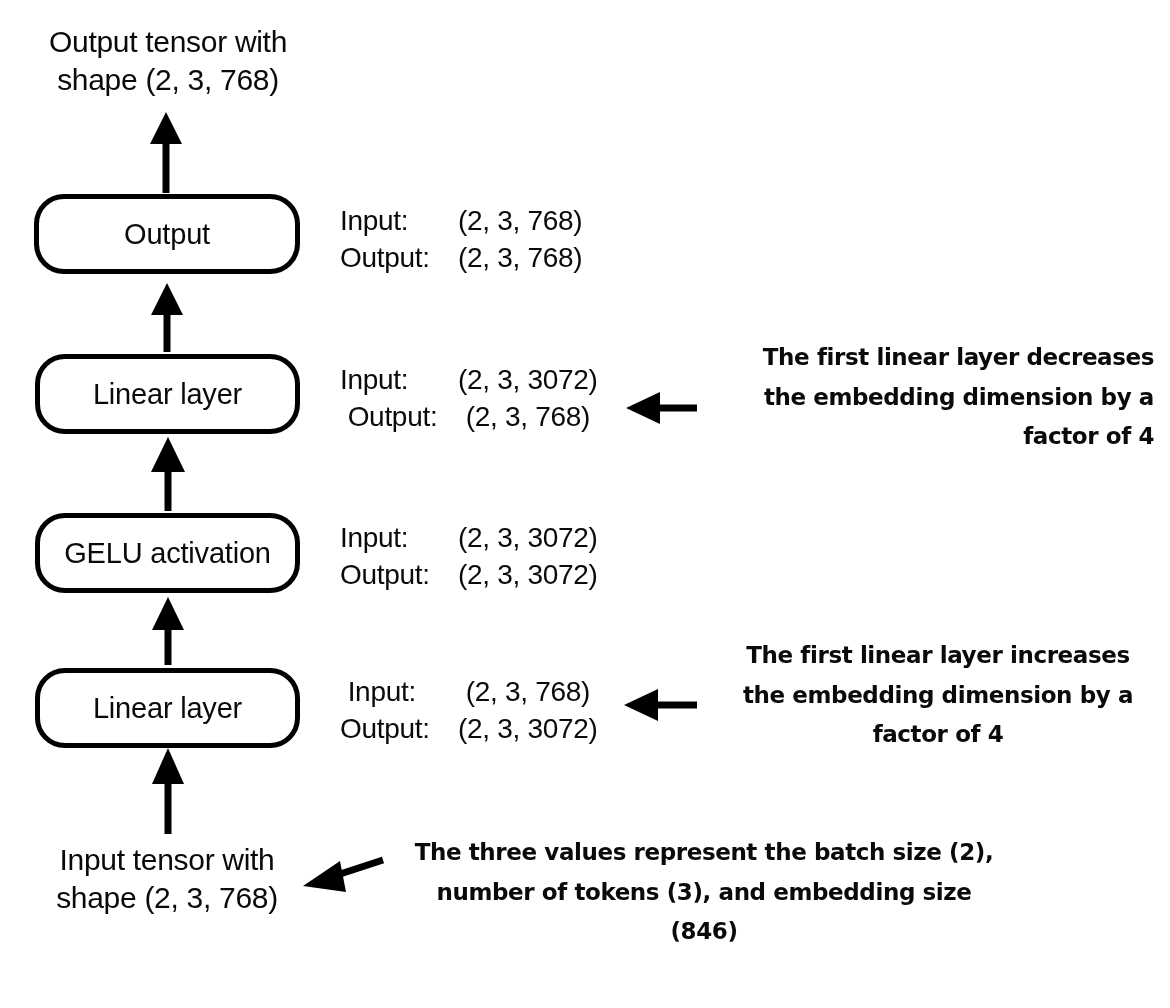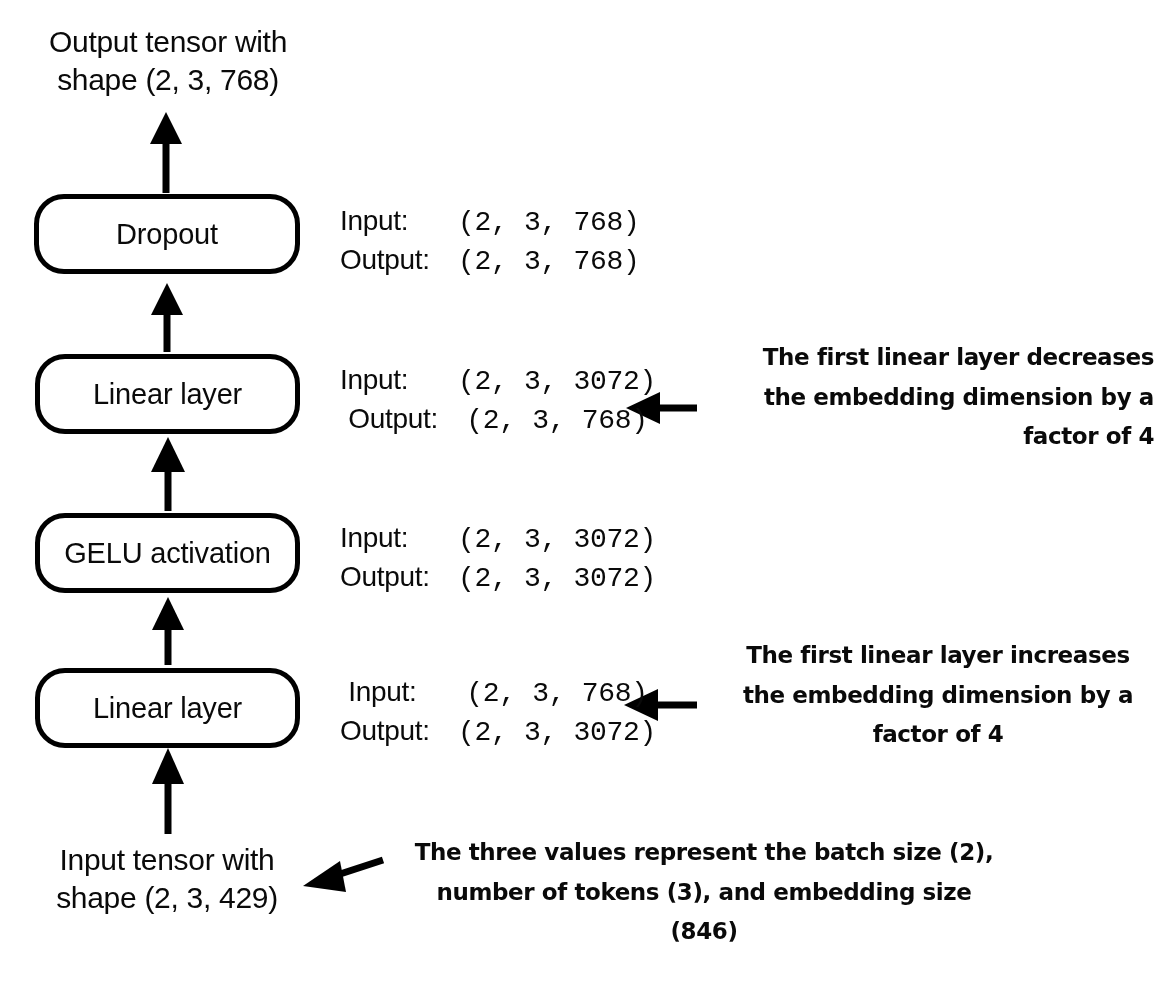--- a/index.html
+++ b/index.html
@@ -81,21 +81,20 @@
     align-items: baseline;
     justify-content: center;
   }
   .io-key {
     display: inline-block;
     width: 118px;
     flex: 0 0 118px;
   }
   .io-val {
     display: inline-block;
-    font-family: Liberation Mono, monospace;
   }
 
   
   .note {
     position: absolute;
     font-family: "DejaVu Sans", sans-serif;
     font-weight: bold;
     font-size: 23px;
     line-height: 1.72;
     color: #0a0a0a;
@@ -148,21 +147,21 @@
     <g>
       <line x1="383" y1="860" x2="334" y2="876" stroke="#000" stroke-width="7"></line>
       <polygon points="303,886 340,861 346,892" fill="#000"></polygon>
     </g>
   </svg>
 
   <div class="tensor-caption" style="left:23px; top:23px; width:290px;">Output tensor with
 shape (2, 3, 768)</div>
 
   <div class="node" style="left:34px; top:194px; width:266px; height:80px;">
-    <span class="node-label">Dropout</span>
+    <span class="node-label">Output</span>
   </div>
 
   <div class="node" style="left:35px; top:354px; width:265px; height:80px;">
     <span class="node-label">Linear layer</span>
   </div>
 
   <div class="node" style="left:35px; top:513px; width:265px; height:80px;">
     <span class="node-label">GELU activation</span>
   </div>
 
@@ -214,15 +213,15 @@
     </div>
   </div>
 
   <div class="note" style="left:722px; top:338px; width:432px;text-align:right;">The first linear layer decreases the embedding dimension by a factor of 4</div>
 
   <div class="note" style="left:722px; top:636px; width:432px;">The first linear layer increases the embedding dimension by a factor of 4</div>
 
   <div class="note" style="left:404px; top:833px; width:600px;">The three values represent the batch size (2), number of tokens (3), and embedding size (846)</div>
 
   <div class="tensor-caption" style="left:26px; top:841px; width:282px;">Input tensor with
-shape (2, 3, 429)</div>
+shape (2, 3, 768)</div>
 
 </div>
 
 </body></html>

